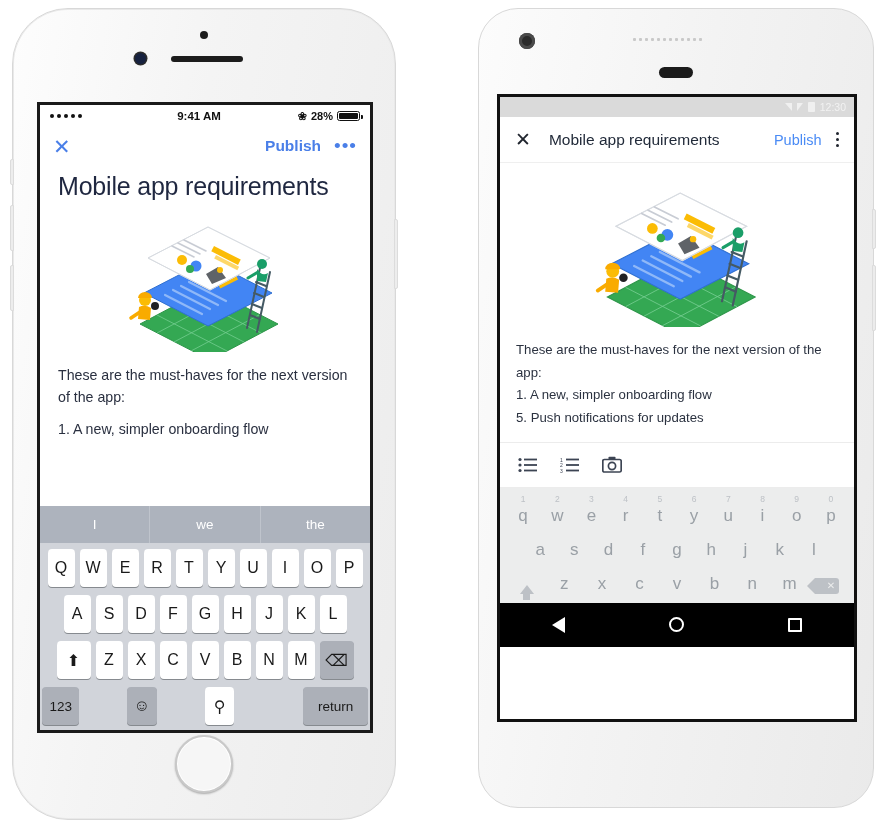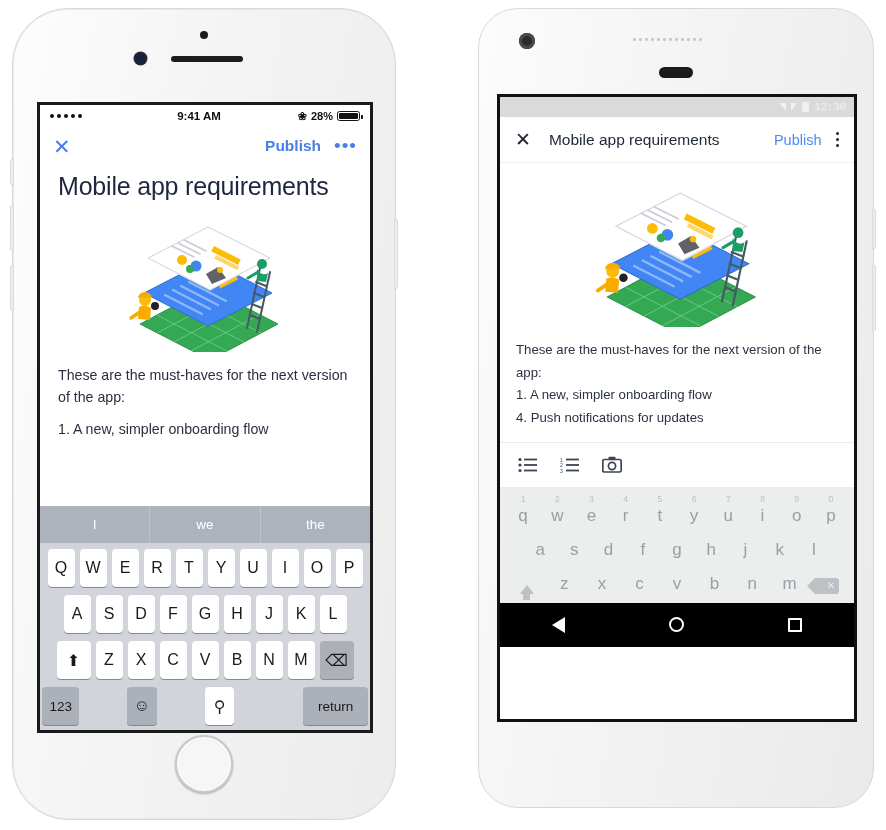--- a/index.html
+++ b/index.html
@@ -128,21 +128,21 @@
   .an-speaker { position:absolute; left:50%; top:58px; margin-left:-17px; width:34px; height:11px;
             border-radius:6px; background:#1b1b1b; }
   .an-screen {
     position:absolute; left:18px; top:85px; width:360px; height:628px;
     background:#fff; border:3px solid #111; overflow:hidden;
   }
 
   .an-status {
     height:20px; background:#dadada; display:flex; align-items:center;
     justify-content:flex-end; gap:5px; padding:0 8px;
-    font-size:10.5px; color:#f2f2f2;font-family:Liberation Mono, monospace;
+    font-size:10.5px; color:#f2f2f2;
   }
   .an-status .sig { width:0;height:0;border-left:6px solid #f0f0f0;border-right:0;border-bottom:8px solid transparent; }
   .an-status .tri { width:0;height:0;border-left:7px solid transparent;border-top:8px solid #f0f0f0; }
   .an-status .batt2 { width:7px; height:10px; background:#f0f0f0; border-radius:1px; }
 
   .an-appbar {
     height:46px; display:flex; align-items:center; padding:0 15px; background:#fff;
     border-bottom:1px solid #efefef;
   }
   .an-x { font-size:19px; color:#20252e; line-height:1; }
@@ -462,21 +462,21 @@
             <path d="M19,95 q6,-3 12,1 l-1,12 -12,-1 z" fill="#f9ab00"></path>
             <line x1="20" y1="100" x2="11" y2="106" stroke="#f9ab00" stroke-width="3.5" stroke-linecap="round"></line>
             <circle cx="35" cy="94" r="4" fill="#202124"></circle>
           </g>
         </svg>
       </div>
 
       <div class="an-body">
         <div>These are the must-haves for the next version of the app:</div>
         <div>1. A new, simpler onboarding flow</div>
-        <div>4. Push notifications for updates</div>
+        <div>5. Push notifications for updates</div>
       </div>
 
       <div class="an-fmtbar">
         <svg width="20" height="16" viewBox="0 0 20 16">
           <circle cx="2" cy="2.5" r="1.6" fill="#3c4453"></circle>
             <rect x="6" y="1.6" width="13" height="1.8" fill="#3c4453"></rect>
           <circle cx="2" cy="8" r="1.6" fill="#3c4453"></circle>
             <rect x="6" y="7.1" width="13" height="1.8" fill="#3c4453"></rect>
           <circle cx="2" cy="13.5" r="1.6" fill="#3c4453"></circle>
             <rect x="6" y="12.6" width="13" height="1.8" fill="#3c4453"></rect>

